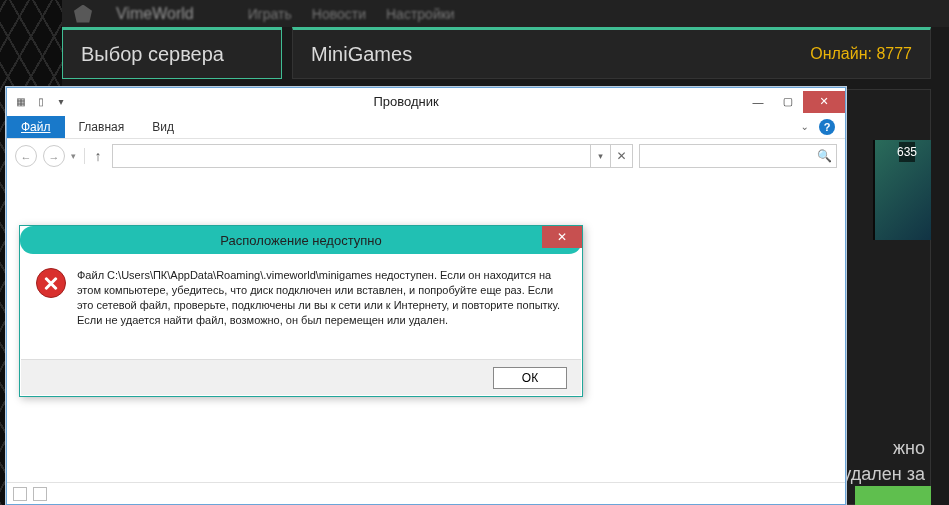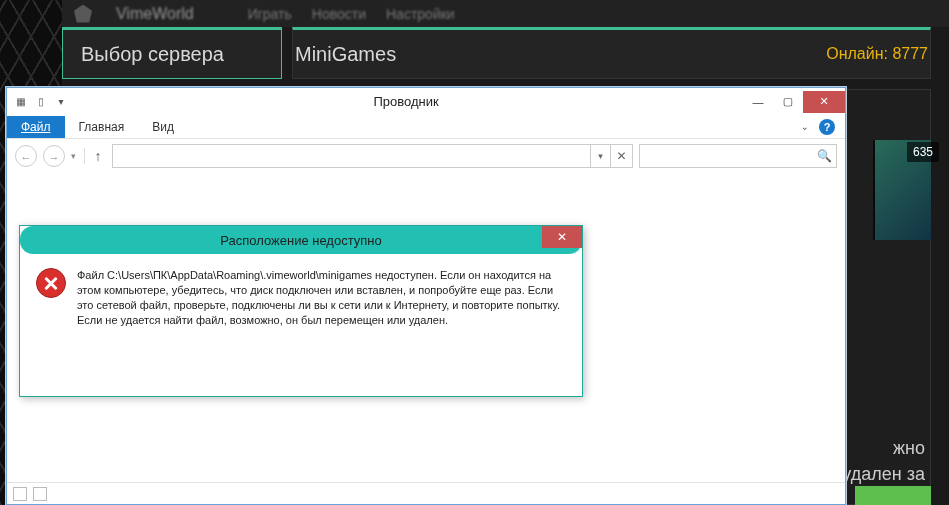--- a/index.html
+++ b/index.html
@@ -13,26 +13,26 @@
   #0d0d0d; }
 .bg-header { position: absolute; left: 62px; top: 0; right: 0; height: 27px; background: #222; display: flex; align-items: center; gap: 24px; padding-left: 12px; color: #eee; font-size: 14px; }
 .bg-header .logo-icon { width: 18px; height: 18px; background: #aaa; clip-path: polygon(50% 0, 100% 35%, 85% 100%, 15% 100%, 0 35%); opacity: .4; }
 .bg-header .brand { font-size: 16px; font-weight: 500; color: #ddd; filter: blur(1px); opacity: .6; }
 .bg-header .nav { display: flex; gap: 20px; margin-left: 30px; }
 .bg-header .nav span { color: #777; font-size: 14px; filter: blur(1px); }
 
 .server-bar { position: absolute; left: 62px; top: 27px; right: 18px; height: 52px; display: flex; gap: 10px; }
 .server-tab { flex: 0 0 220px; border: 1px solid #3a6; border-top-width: 3px; border-top-color: #35b98b; background: #242424; color: #d9d9d9; font-size: 20px; display: flex; align-items: center; padding-left: 18px; }
 .server-tab:first-child { border-color: #3fbd93; }
-.server-main { flex: 1; border: 1px solid #333; border-top: 3px solid #3fbd93; background: #242424; display: flex; align-items: center; justify-content: space-between; padding: 0 2px; color: #d9d9d9; font-size: 20px; }
+.server-main { flex: 1; border: 1px solid #333; border-top: 3px solid #3fbd93; background: #242424; display: flex; align-items: center; justify-content: space-between; padding: 0 18px; color: #d9d9d9; font-size: 20px; }
 .online { color: #eab308; font-size: 16px; }
 
 .content-box { position: absolute; left: 62px; top: 89px; right: 18px; bottom: 0; background: #1e1e1e; border: 1px solid #333; }
 .right-thumb { position: absolute; right: 18px; top: 140px; width: 58px; height: 100px; background: linear-gradient(135deg,#2a6b5a,#134); border-left: 2px solid #0a0a0a; }
-.right-badge { position: absolute; right: 10px; top: 142px; width: 32px; height: 20px; background: rgba(0,0,0,.6); color: #fff; font-size: 12px; display: flex; align-items: center; justify-content: center; }
+.right-badge { position: absolute; right: 34px; top: 142px; width: 16px; height: 20px; background: rgba(0,0,0,.6); color: #fff; font-size: 12px; display: flex; align-items: center; justify-content: center; }
 .right-text { position: absolute; right: 24px; top: 435px; color: #ccc; font-size: 18px; text-align: right; line-height: 1.45; }
 .right-green { position: absolute; right: 18px; top: 486px; width: 76px; height: 19px; background: #5fbf4e; }
 
 
 .explorer { position: absolute; left: 6px; top: 87px; width: 840px; height: 418px; background: #fff; border: 1px solid #6aa5d8; box-shadow: 0 0 0 1px #bcd; }
 .exp-titlebar { height: 27px; display: flex; align-items: center; background: #fff; }
 .qat { display: flex; align-items: center; gap: 4px; padding-left: 6px; }
 .qat-ico { width: 16px; height: 16px; display: flex; align-items: center; justify-content: center; color: #555; font-size: 10px; }
 .exp-title { flex: 1; text-align: center; font-size: 13px; color: #222; }
 .win-btns { display: flex; }
@@ -153,13 +153,18 @@
 
 <div class="dialog">
   <div class="dlg-title">
     <span>Расположение недоступно</span>
     <div class="dlg-close">✕</div>
   </div>
   <div class="dlg-body">
     <div class="err-icon"></div>
     <div class="dlg-text">Файл C:\Users\ПК\AppData\Roaming\.vimeworld\minigames недоступен. Если он находится на этом компьютере, убедитесь, что диск подключен или вставлен, и попробуйте еще раз. Если это сетевой файл, проверьте, подключены ли вы к сети или к Интернету, и повторите попытку. Если не удается найти файл, возможно, он был перемещен или удален.</div>
   </div>
+  <div class="dlg-footer">
+    <div class="ok-btn">
+        <span>ОК</span>
+      </div>
+  </div>
 </div>
 
 </body></html>

